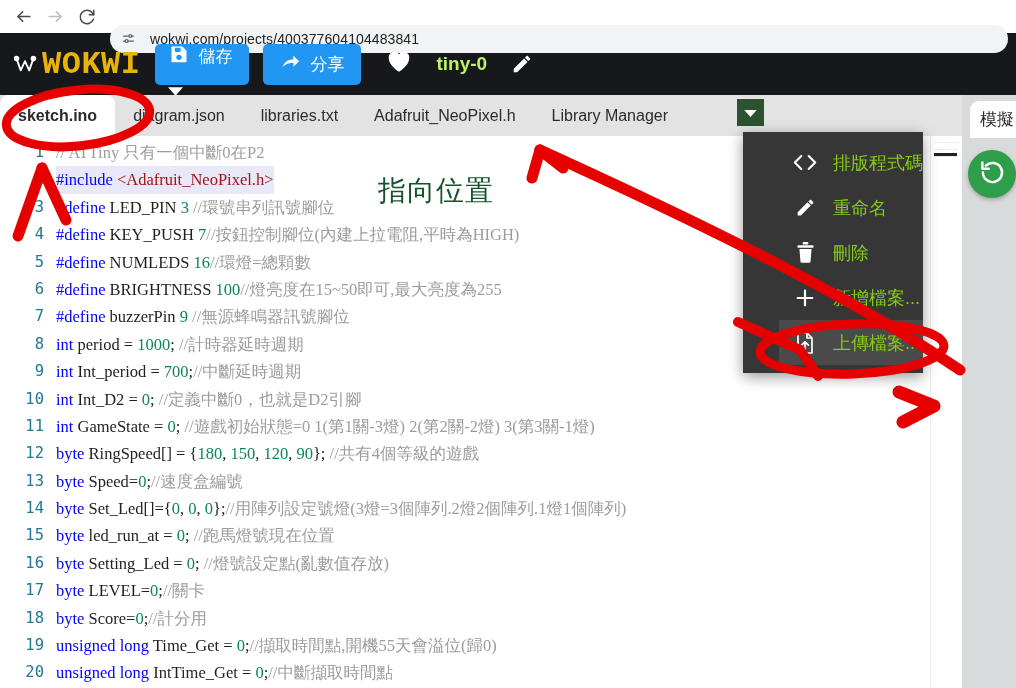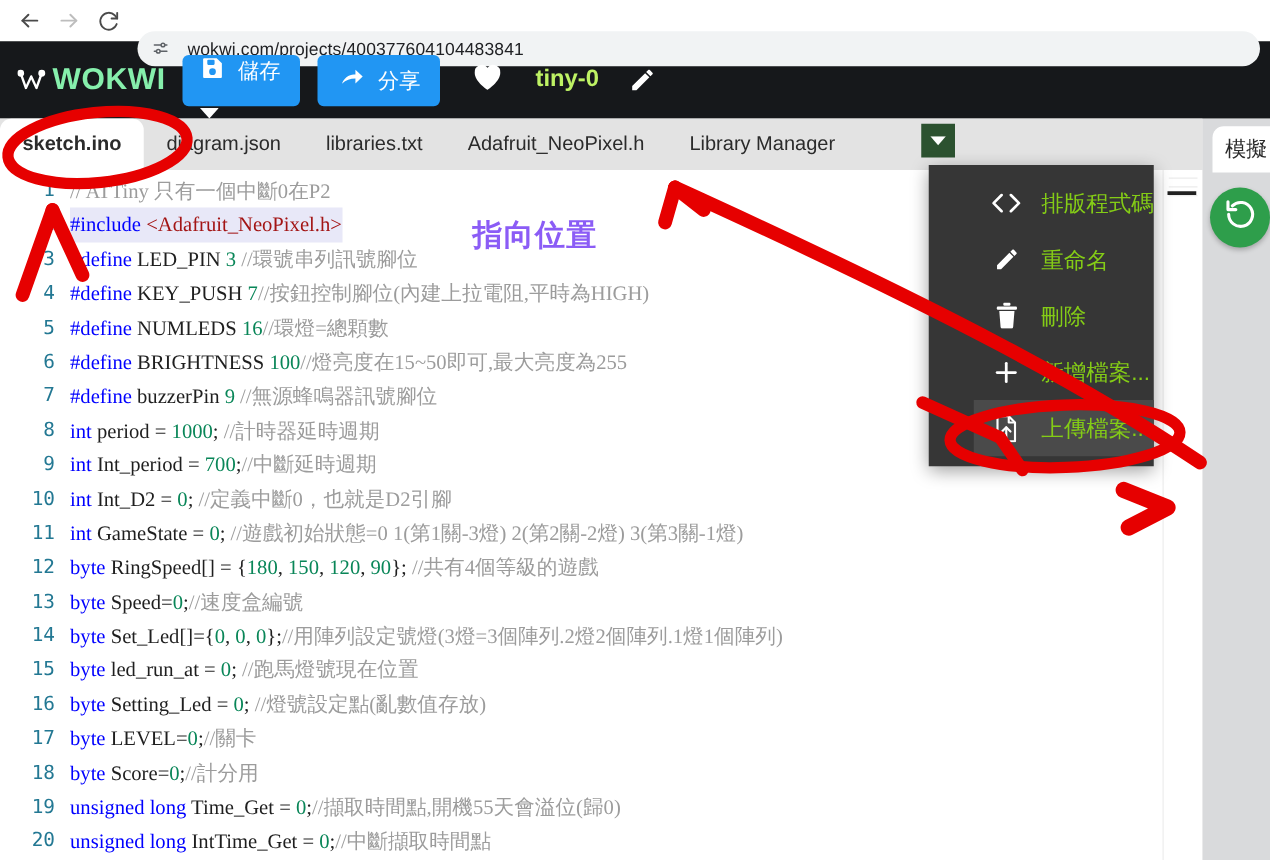--- a/index.html
+++ b/index.html
@@ -55,25 +55,25 @@
   
   .app-header {
     height: 62px;
     background: #16181b;
     display: flex;
     align-items: center;
     padding: 0 14px;
     gap: 14px;
   }
   .logo {
-    color: #86efac;
-    font-size: 24px;
+    color: #eab308;
+    font-size: 32px;
     font-weight: 700;
     letter-spacing: .5px;
-    font-family: Liberation Sans, sans-serif;
+    font-family: Liberation Mono, monospace;
     display: flex;
     align-items: center;
   }
   .btn-blue {
     background: #2196f3;
     border: none;
     border-radius: 5px;
     height: 41px;
     display: flex;
     align-items: center;
@@ -238,23 +238,23 @@
   
   .annot {
     position: absolute;
     left: 0; top: 0;
     width: 1016px; height: 688px;
     pointer-events: none;
     z-index: 60;
   }
   .annot-text {
     position: absolute;
-    color: #8b5cf6;
-    font-weight: 700;
-    font-size: 24px;
+    color: #14532d;
+    font-weight: 400;
+    font-size: 28px;
     font-family: "DejaVu Sans", sans-serif;
     letter-spacing: 1px;
     left: 378px; top: 172px;
   }
   #wrap { position: relative; width: 1016px; height: 688px; }
 </style>
 </head>
 <body>
 
 <div id="wrap">

